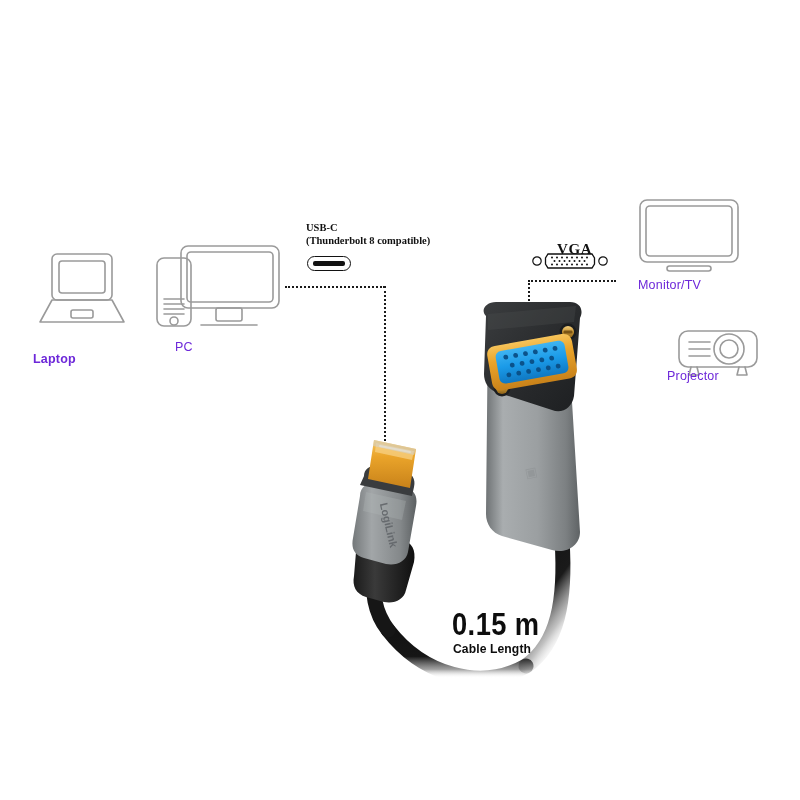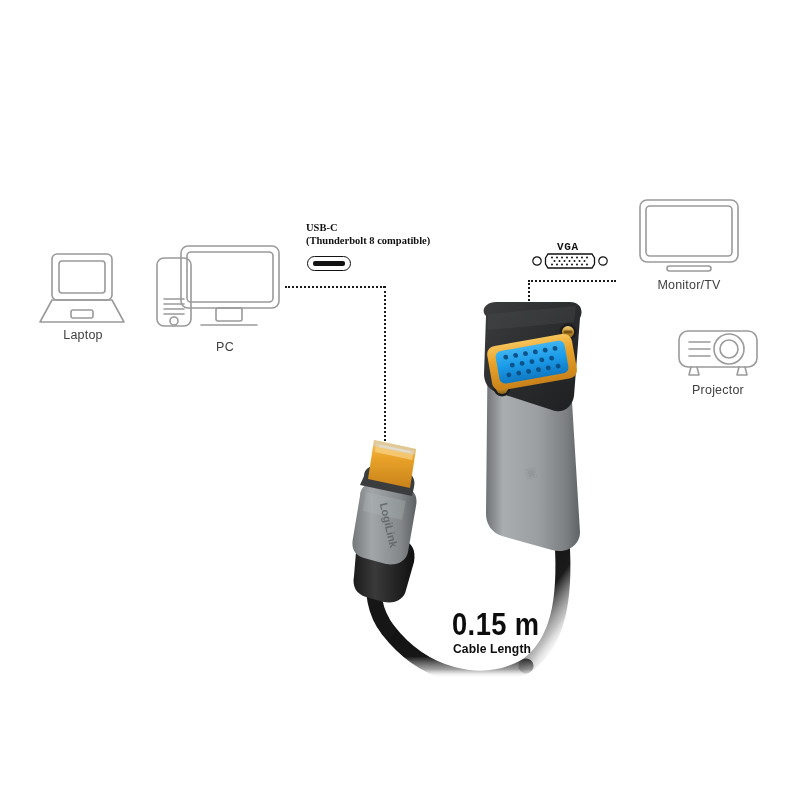--- a/index.html
+++ b/index.html
@@ -3,37 +3,37 @@
 <meta charset="utf-8">
 <style>
   html,body{margin:0;padding:0;background:#ffffff;}
   body{width:800px;height:800px;position:relative;overflow:hidden;
        font-family:"Liberation Sans",sans-serif;background:#fff;}
   .stage{position:absolute;inset:0;}
 
   
   .abs{position:absolute;}
   .devlabel{
-    position:absolute;text-align:center;color:#404040;
+    position:absolute;color:#6d28d9;
     font-size:12.5px;font-family:"Liberation Sans",sans-serif;
     letter-spacing:.2px;white-space:nowrap;
   }
   .lineart{stroke:#9a9a9a;stroke-width:1.6;fill:none;
            stroke-linejoin:round;stroke-linecap:round;}
 
   
   .callout{
     position:absolute;color:#111;font-weight:bold;
     font-family:Liberation Serif, serif;
     font-size:10.5px;line-height:14px;white-space:nowrap;
   }
   .vgacap{
     position:absolute;color:#111;font-weight:bold;
-    font-family:Liberation Mono, monospace;
-    font-size:11px;letter-spacing:.6px;white-space:nowrap;
+    font-family:Liberation Serif, serif;
+    font-size:15px;letter-spacing:.6px;white-space:nowrap;
   }
 
   
   .dotH{position:absolute;height:0;border-top:2px dotted #1a1a1a;}
   .dotV{position:absolute;width:0;border-left:2px dotted #1a1a1a;}
 
   
   .usbc-ico{
     position:absolute;width:44px;height:15px;border:1.7px solid #121212;
     border-radius:8px;background:#fff;box-sizing:border-box;
@@ -61,21 +61,21 @@
 <body>
 
 <div class="stage">
 
   <svg class="abs" style="left:38px;top:250px;" width="96" height="82" viewBox="0 0 96 82">
     <rect class="lineart" x="14" y="4" width="60" height="46" rx="5"></rect>
     <rect class="lineart" x="21" y="11" width="46" height="32" rx="3"></rect>
     <path class="lineart" d="M14 50 L2 72 L86 72 L74 50 Z"></path>
     <rect class="lineart" x="33" y="60" width="22" height="8" rx="2"></rect>
   </svg>
-  <div class="devlabel" style="left:33px;top:328px;width:100px;">Laptop</div>
+  <div class="devlabel" style="left:33px;top:352px;width:100px;font-weight:bold;">Laptop</div>
 
   <svg class="abs" style="left:155px;top:242px;" width="130" height="92" viewBox="0 0 130 92">
     <rect class="lineart" x="26" y="4" width="98" height="62" rx="7"></rect>
     <rect class="lineart" x="32" y="10" width="86" height="50" rx="4"></rect>
     <rect class="lineart" x="61" y="66" width="26" height="13" rx="2"></rect>
     <path class="lineart" d="M46 83 L102 83"></path>
     <rect class="lineart" x="2" y="16" width="34" height="68" rx="7"></rect>
     <path class="lineart" d="M9 57 H29 M9 62 H29 M9 67 H29 M9 72 H29"></path>
     <circle class="lineart" cx="19" cy="79" r="4"></circle>
   </svg>
@@ -89,21 +89,21 @@
   <div class="devlabel" style="left:638px;top:278px;width:102px;">Monitor/TV</div>
 
   <svg class="abs" style="left:676px;top:327px;" width="84" height="52" viewBox="0 0 84 52">
     <rect class="lineart" x="3" y="4" width="78" height="36" rx="9"></rect>
     <circle class="lineart" cx="53" cy="22" r="15"></circle>
     <circle class="lineart" cx="53" cy="22" r="9"></circle>
     <path class="lineart" d="M13 15 H34 M13 22 H34 M13 29 H34"></path>
     <path class="lineart" d="M15 40 L13 48 H23 L21 40"></path>
     <path class="lineart" d="M63 40 L61 48 H71 L69 40"></path>
   </svg>
-  <div class="devlabel" style="left:667px;top:383px;width:102px;">Projector</div>
+  <div class="devlabel" style="left:667px;top:369px;width:102px;">Projector</div>
 
   <div class="callout" style="left:306px;top:221px;">USB-C</div>
   <div class="callout" style="left:306px;top:234px;">(Thunderbolt 8 compatible)</div>
   <div class="usbc-ico" style="left:307px;top:256px;">
       <i></i>
     </div>
 
   <div class="dotH" style="left:285px;top:286px;width:100px;"></div>
   <div class="dotV" style="left:384px;top:286px;height:155px;"></div>
 

